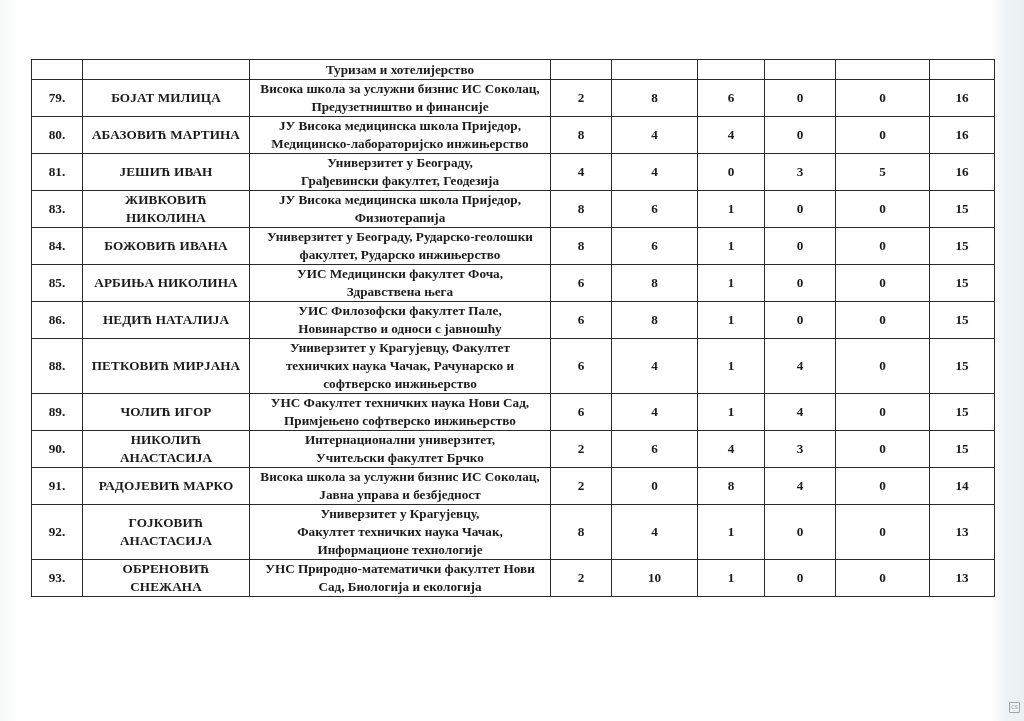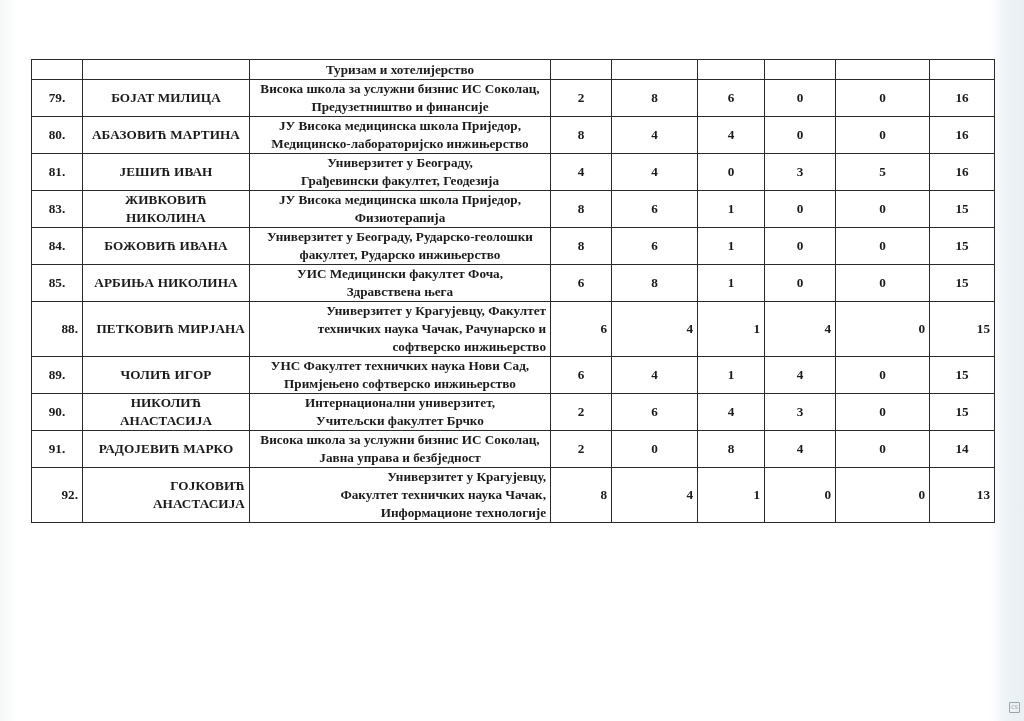--- a/index.html
+++ b/index.html
@@ -40,21 +40,21 @@
       font-weight: bold;
       overflow: hidden;
     }
     td.num { font-size: 13.5px; }
     td.name { font-size: 13px; letter-spacing: 0.1px; }
     td.inst { font-size: 12.8px; line-height: 18px; }
     td.score { font-weight: normal; font-size: 14px; }
     td.score b { font-weight: bold; }
     tr.partial td { height: 19px; }
     tr.r2 td { height: 35px; }
-    tr.r3 td { height: 54px; text-align: right; }
+    tr.r3 td { height: 54px; }
     .watermark {
       position: absolute;
       right: 4px;
       bottom: 10px;
       width: 10px;
       height: 70px;
       color: #b9c2c6;
       font-family: "DejaVu Sans", sans-serif;
       font-size: 5px;
       writing-mode: vertical-rl;
@@ -180,20 +180,34 @@
             <div>УИС Медицински факултет Фоча,</div>
             <div>Здравствена њега</div>
           </td>
           <td class="score"><b>6</b></td>
           <td class="score"><b>8</b></td>
           <td class="score"><b>1</b></td>
           <td class="score"><b>0</b></td>
           <td class="score"><b>0</b></td>
           <td class="score"><b>15</b></td>
         </tr>
+        <tr class="r2">
+          <td class="num">86.</td>
+          <td class="name">НЕДИЋ НАТАЛИЈА</td>
+          <td class="inst">
+            <div>УИС Филозофски факултет Пале,</div>
+            <div>Новинарство и односи с јавношћу</div>
+          </td>
+          <td class="score"><b>6</b></td>
+          <td class="score"><b>8</b></td>
+          <td class="score"><b>1</b></td>
+          <td class="score"><b>0</b></td>
+          <td class="score"><b>0</b></td>
+          <td class="score"><b>15</b></td>
+        </tr>
         <tr class="r3">
           <td class="num">88.</td>
           <td class="name">ПЕТКОВИЋ МИРЈАНА</td>
           <td class="inst">
             <div>Универзитет у Крагујевцу, Факултет</div>
             <div>техничких наука Чачак, Рачунарско и</div>
             <div>софтверско инжињерство</div>
           </td>
           <td class="score"><b>6</b></td>
           <td class="score"><b>4</b></td>
@@ -247,20 +261,34 @@
         <tr class="r3">
           <td class="num">92.</td>
           <td class="name">ГОЈКОВИЋ АНАСТАСИЈА</td>
           <td class="inst">
             <div>Универзитет у Крагујевцу,</div>
             <div>Факултет техничких наука Чачак,</div>
             <div>Информационе технологије</div>
           </td>
           <td class="score"><b>8</b></td>
           <td class="score"><b>4</b></td>
+          <td class="score"><b>1</b></td>
+          <td class="score"><b>0</b></td>
+          <td class="score"><b>0</b></td>
+          <td class="score"><b>13</b></td>
+        </tr>
+        <tr class="r2">
+          <td class="num">93.</td>
+          <td class="name">ОБРЕНОВИЋ СНЕЖАНА</td>
+          <td class="inst">
+            <div>УНС Природно-математички факултет Нови</div>
+            <div>Сад, Биологија и екологија</div>
+          </td>
+          <td class="score"><b>2</b></td>
+          <td class="score"><b>10</b></td>
           <td class="score"><b>1</b></td>
           <td class="score"><b>0</b></td>
           <td class="score"><b>0</b></td>
           <td class="score"><b>13</b></td>
         </tr>
       </tbody>
   </table>
 
   <div class="watermark"></div>
   <div class="cs-icon">CS</div>

